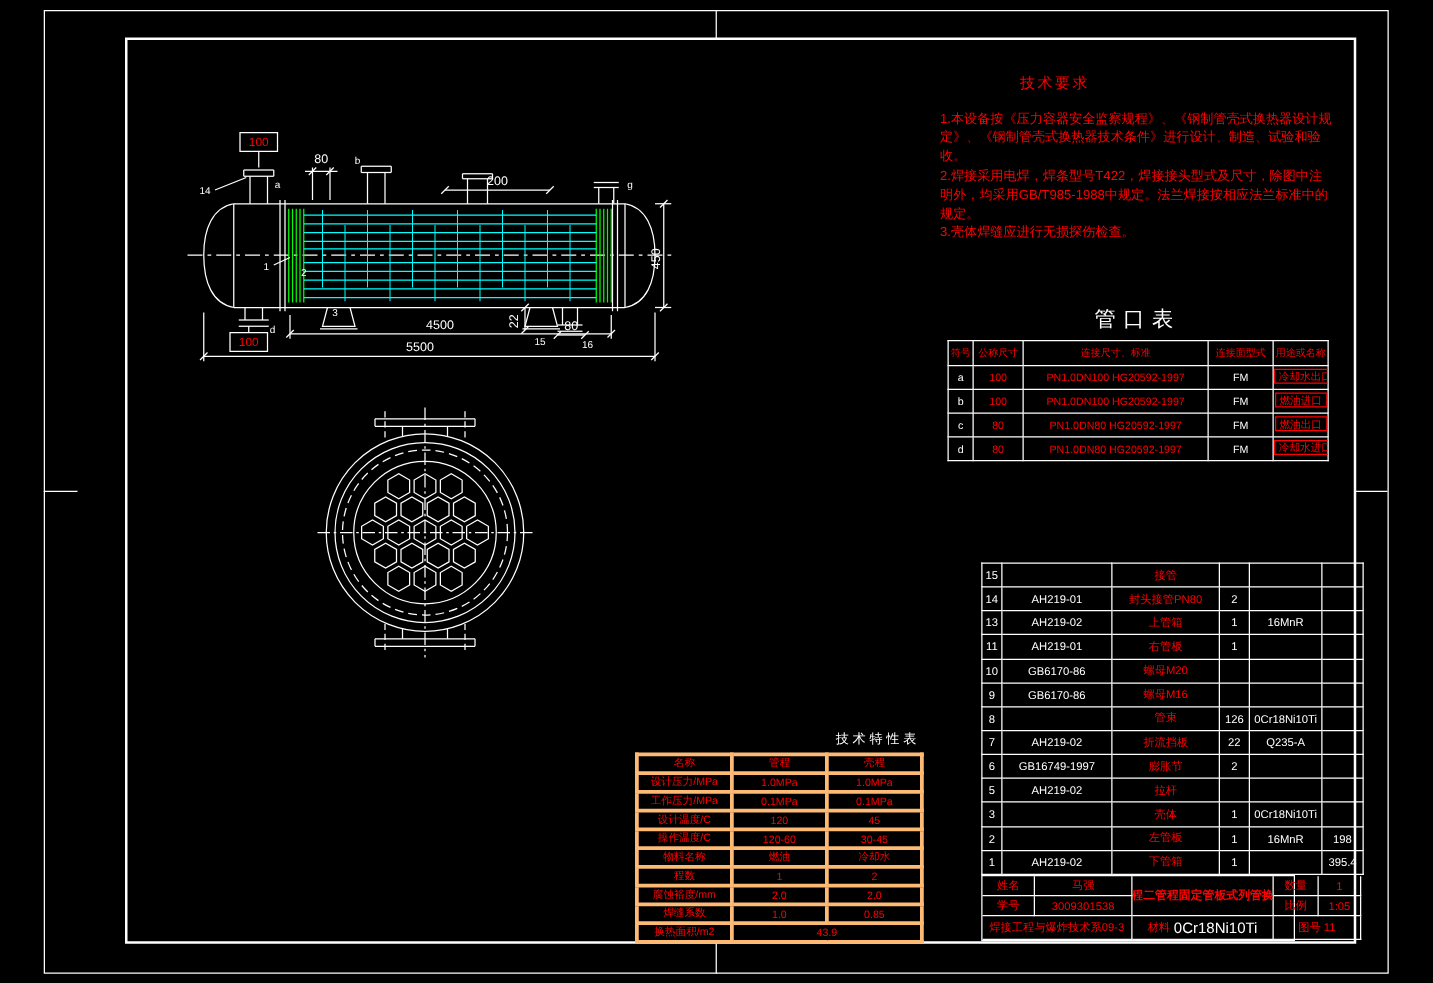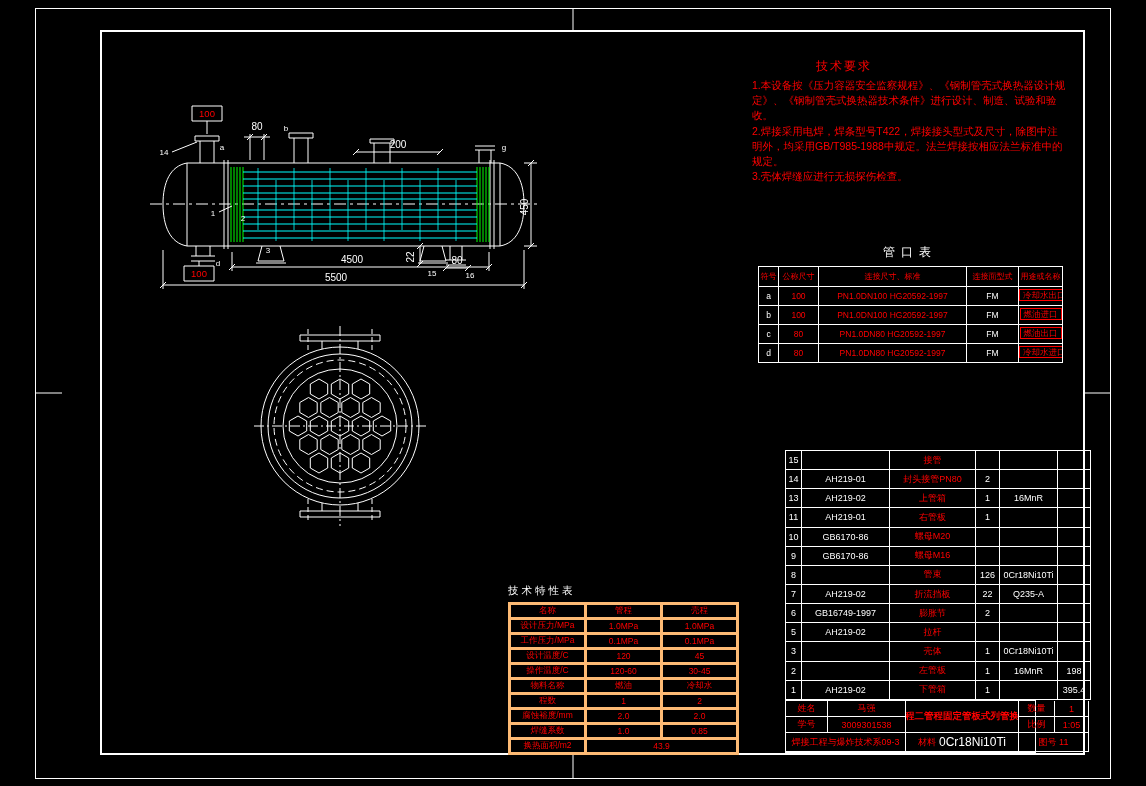--- a/index.html
+++ b/index.html
@@ -18,39 +18,39 @@
   #hexes polygon{stroke:#fff}
   .dim-text{fill:#fff;font-size:10px;text-anchor:middle}
   .leader-text{fill:#fff;font-size:8px;text-anchor:middle}
   .red-box{stroke:#ff0000}
   .red-text{fill:#ff0000;font-size:9.5px;text-anchor:middle}
   .yellow{stroke:#ffff00}
   .magenta{stroke:#ff00ff}
 
   
   #req{left:752px;top:58px;width:316px;color:#f00}
-  #req .req-title{font-size:12px;margin-left:64px;margin-bottom:3px;letter-spacing:2px}
+  #req .req-title{font-size:12px;margin-left:64px;margin-bottom:13px;letter-spacing:2px}
   #req .req-item{font-size:10.5px;line-height:1.45}
 
   
   table{border-collapse:collapse;table-layout:fixed;color:#f00}
   td,th{overflow:hidden;white-space:nowrap;font-weight:normal;text-align:center;vertical-align:middle}
 
   
   #nozzle-block{left:758px;top:244px;width:304px}
-  #nozzle-block .tbl-title{color:#fff;font-size:12px;text-align:center;letter-spacing:6px;margin-bottom:5px}
+  #nozzle-block .tbl-title{color:#fff;font-size:17px;text-align:center;letter-spacing:6px;margin-bottom:5px}
   #nozzle-table{width:304px}
   #nozzle-table td,#nozzle-table th{border:1px solid #fff;font-size:8.5px;height:19px}
   #nozzle-table th{font-size:8px;height:20px}
   #nozzle-table .wt{color:#fff}
   #nozzle-table .purpose span{border:1px solid #f00;padding:0 3px}
 
   
   #tech-block{left:508px;top:584px;width:228px}
-  #tech-block .tbl-title{color:#fff;font-size:10.5px;text-align:left;letter-spacing:3px;margin-bottom:4px}
+  #tech-block .tbl-title{color:#fff;font-size:10.5px;text-align:right;letter-spacing:3px;margin-bottom:4px}
   #tech-table{width:228px;height:140px}
   #tech-table td,#tech-table th{border:3px solid #fdba74;font-size:8.5px}
 
   
   #bom-block{left:785px;top:450px;width:305px}
   #bom-table{width:305px;height:250px;color:#fff}
   #bom-table td{border:1px solid #fff;font-size:9px}
   #bom-table .nm{color:#f00}
 
   

